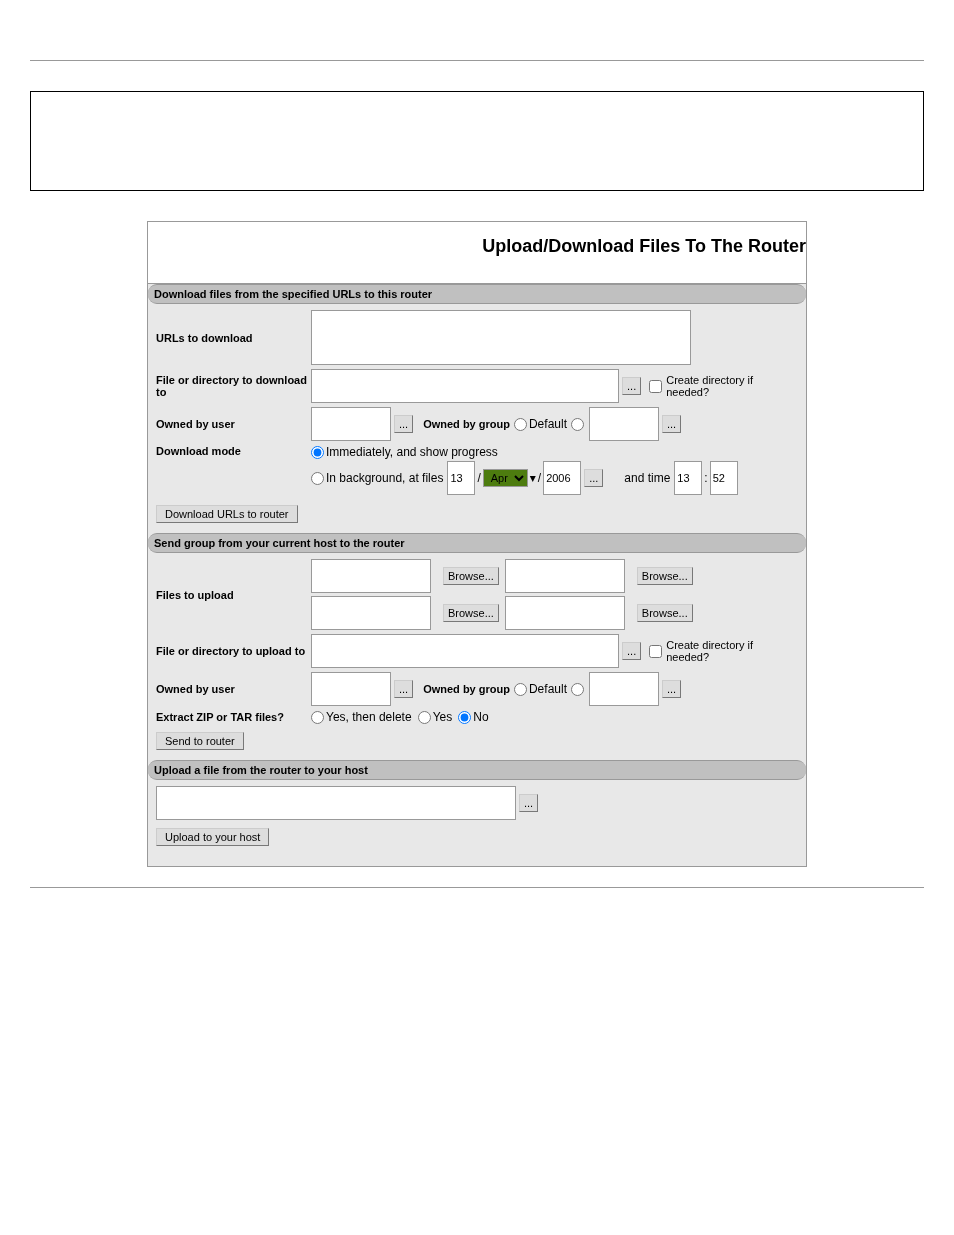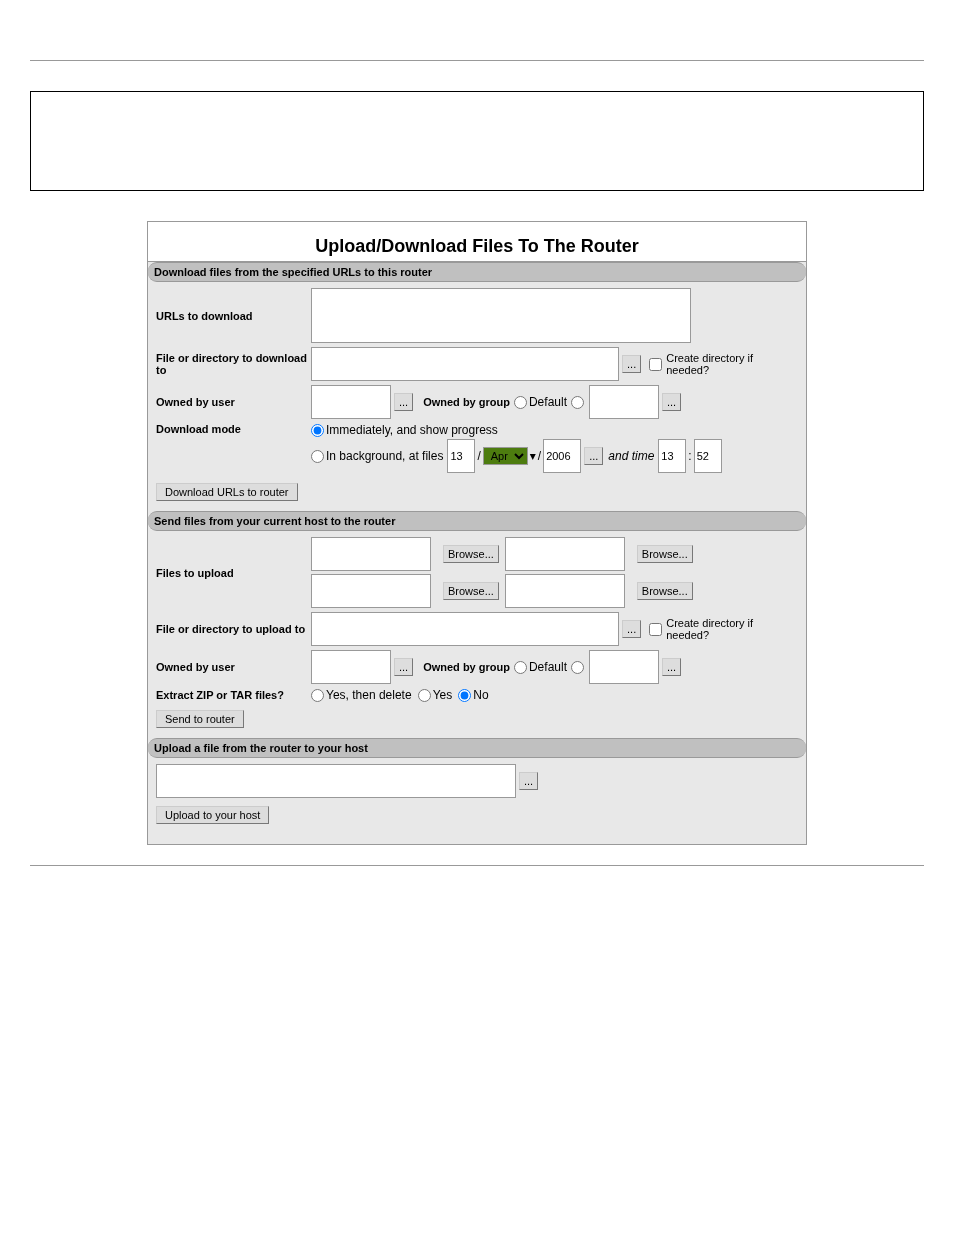--- a/index.html
+++ b/index.html
@@ -32,24 +32,24 @@
 
     .main-container {
       margin: 30px auto 0 auto;
       width: 660px;
       background: #e8e8e8;
       border: 1px solid #999;
       padding-bottom: 10px;
     }
 
     .page-title {
-      text-align: center;
+      text-align: right;
       font-size: 18px;
       font-weight: bold;
-      padding: 14px 0 4px 0;
+      padding: 14px 0 26px 0;
       background: #fff;
       border-bottom: 1px solid #999;
     }
 
     
     .section-header {
       background: #c0c0c0;
       border-top: 1px solid #999;
       border-bottom: 1px solid #999;
       padding: 3px 6px;
@@ -216,36 +216,36 @@
             <span>In background, at files</span>
             <input type="text" style="width: 28px; margin-left: 4px;" value="13">
             <span style="margin-left:2px;">/</span>
             <select style="width:45px;margin-left:2px;">
               <option>Apr</option>
             </select>
             <span style="margin-left:2px;">▾</span>
             <span style="margin-left:2px;">/</span>
             <input type="text" style="width: 38px; margin-left: 2px;" value="2006">
             <button class="small-btn" style="margin-left:3px;">...</button>
-            <span style="margin-left:5px;font-style:italic;">and time</span>
+            <span style="margin-left:21px;">and time</span>
             <input type="text" style="width: 28px; margin-left: 4px;" value="13">
             <span style="margin-left:2px;">:</span>
             <input type="text" style="width: 28px; margin-left: 2px;" value="52">
           </div>
         </div>
       </div>
 
       
       <button class="action-btn">Download URLs to router</button>
 
     </div>
   </div>
 
   <div class="upload-section">
-    <div class="section-header">Send files from your current host to the router</div>
+    <div class="section-header">Send group from your current host to the router</div>
     <div class="section-body">
 
       
       <div class="form-row">
         <div class="form-label">Files to upload</div>
         <div style="display:flex;flex-direction:column;gap:3px;">
           <div style="display:flex;gap:6px;">
             <div class="upload-file-row">
               <input type="text" class="upload-file-input" style="">
               <button class="small-btn">Browse...</button>

